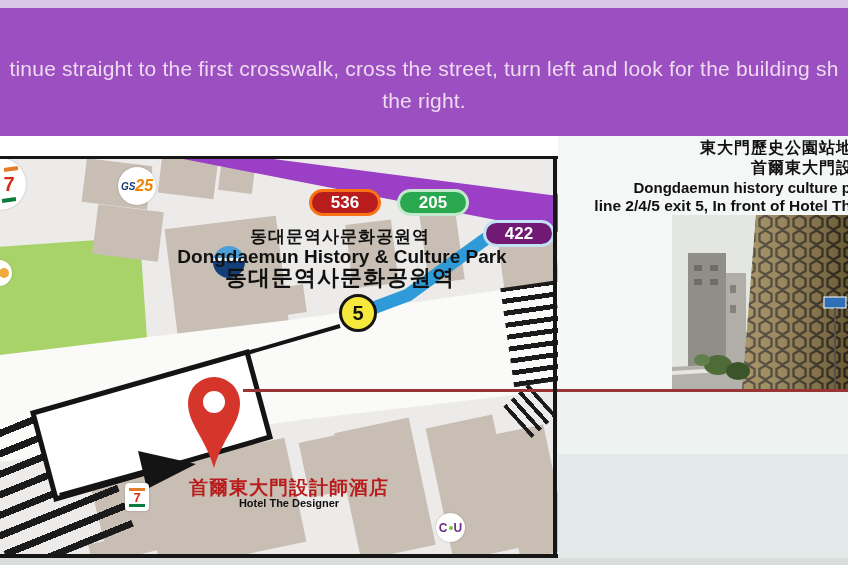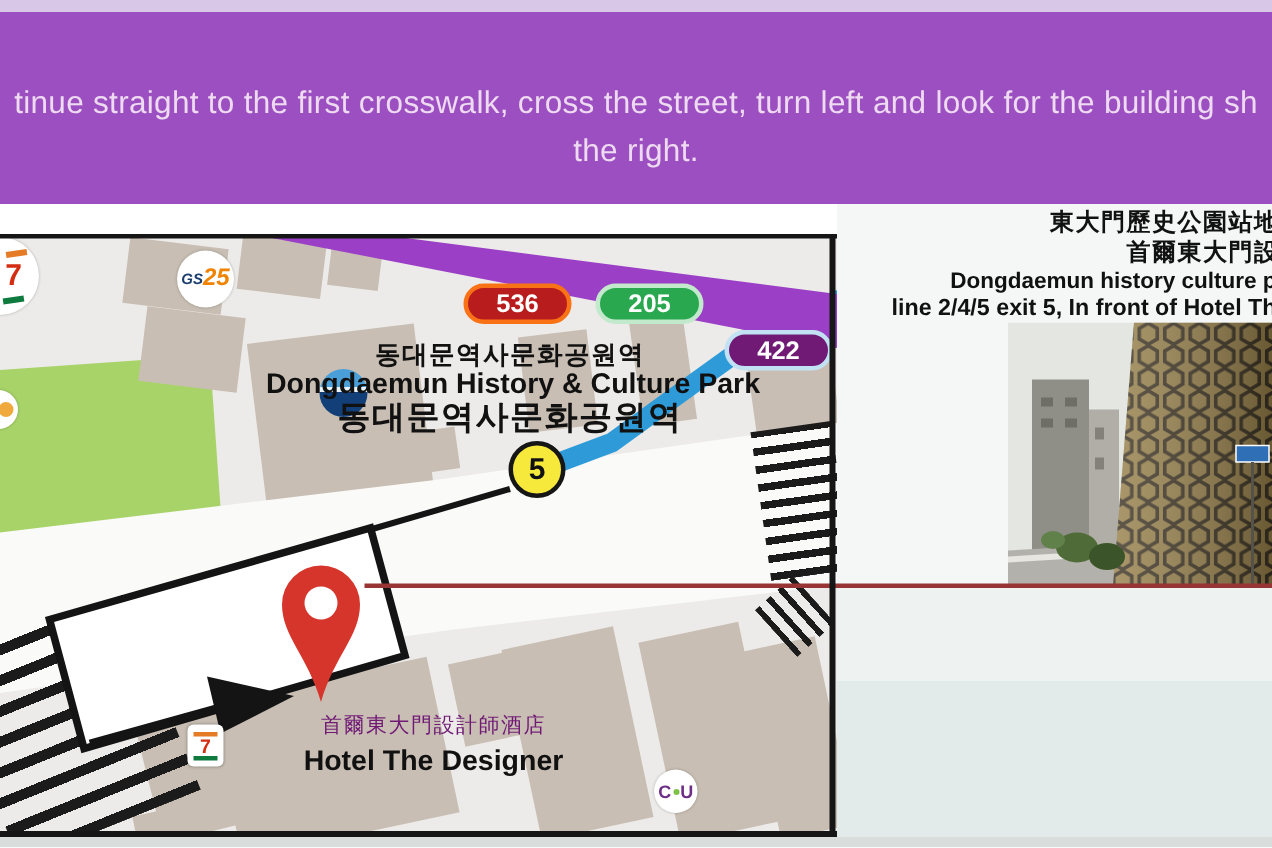--- a/index.html
+++ b/index.html
@@ -42,23 +42,23 @@
   .badge-536{left:309px;background:#b91c1c;border:3px solid #f97316;}
   .badge-205{left:397px;background:#2aa84f;border:3px solid #c3e9cd;}
   .badge-422{left:483px;background:#701a75;border:3px solid #c2e1f2;margin-top:31px;}
   .station-wrap{position:absolute;left:0;top:0;width:558px;z-index:25;}
   .st-zh{position:absolute;left:340px;top:69px;transform:translateX(-50%) ;white-space:nowrap;}
   .exit-circle{position:absolute;left:339px;top:138px;width:38px;height:38px;border-radius:50%;
                background:#f6e93c;border:3px solid #161616;box-sizing:border-box;z-index:26;
                display:flex;align-items:center;justify-content:center;font-size:20px;font-weight:700;color:#111;}
 
   .hotel-zh{position:absolute;left:289px;top:319px;transform:translateX(-50%);white-space:nowrap;
-            font-size:14px;font-weight:400;color:#701a75;letter-spacing:1px;z-index:25;}
+            font-size:19px;font-weight:700;color:#b91c1c;letter-spacing:1px;z-index:25;}
   .hotel-en{position:absolute;left:289px;top:341px;transform:translateX(-50%);white-space:nowrap;
-            font-size:19px;font-weight:700;color:#111;z-index:25;}
+            font-size:11px;font-weight:700;color:#111;z-index:25;}
 
   .sphere{position:absolute;left:213px;top:90px;width:32px;height:32px;border-radius:50%;z-index:10;
           background:linear-gradient(180deg,#4a9fd8 0 38%,#e9f3fa 38% 48%,#123f77 48% 100%);}
 
   .logo-circle{position:absolute;border-radius:50%;background:#fff;z-index:24;
                display:flex;align-items:center;justify-content:center;box-shadow:0 0 2px rgba(0,0,0,.25);}
   .gs25{left:118px;top:11px;width:38px;height:38px;font-style:italic;font-weight:700;align-items:center;}
   .gs25 .gs{color:#1b3e6e;font-size:10px;}
   .gs25 .n25{color:#f08300;font-size:16px;}
   .seven-top{left:-26px;top:2px;width:52px;height:52px;}

